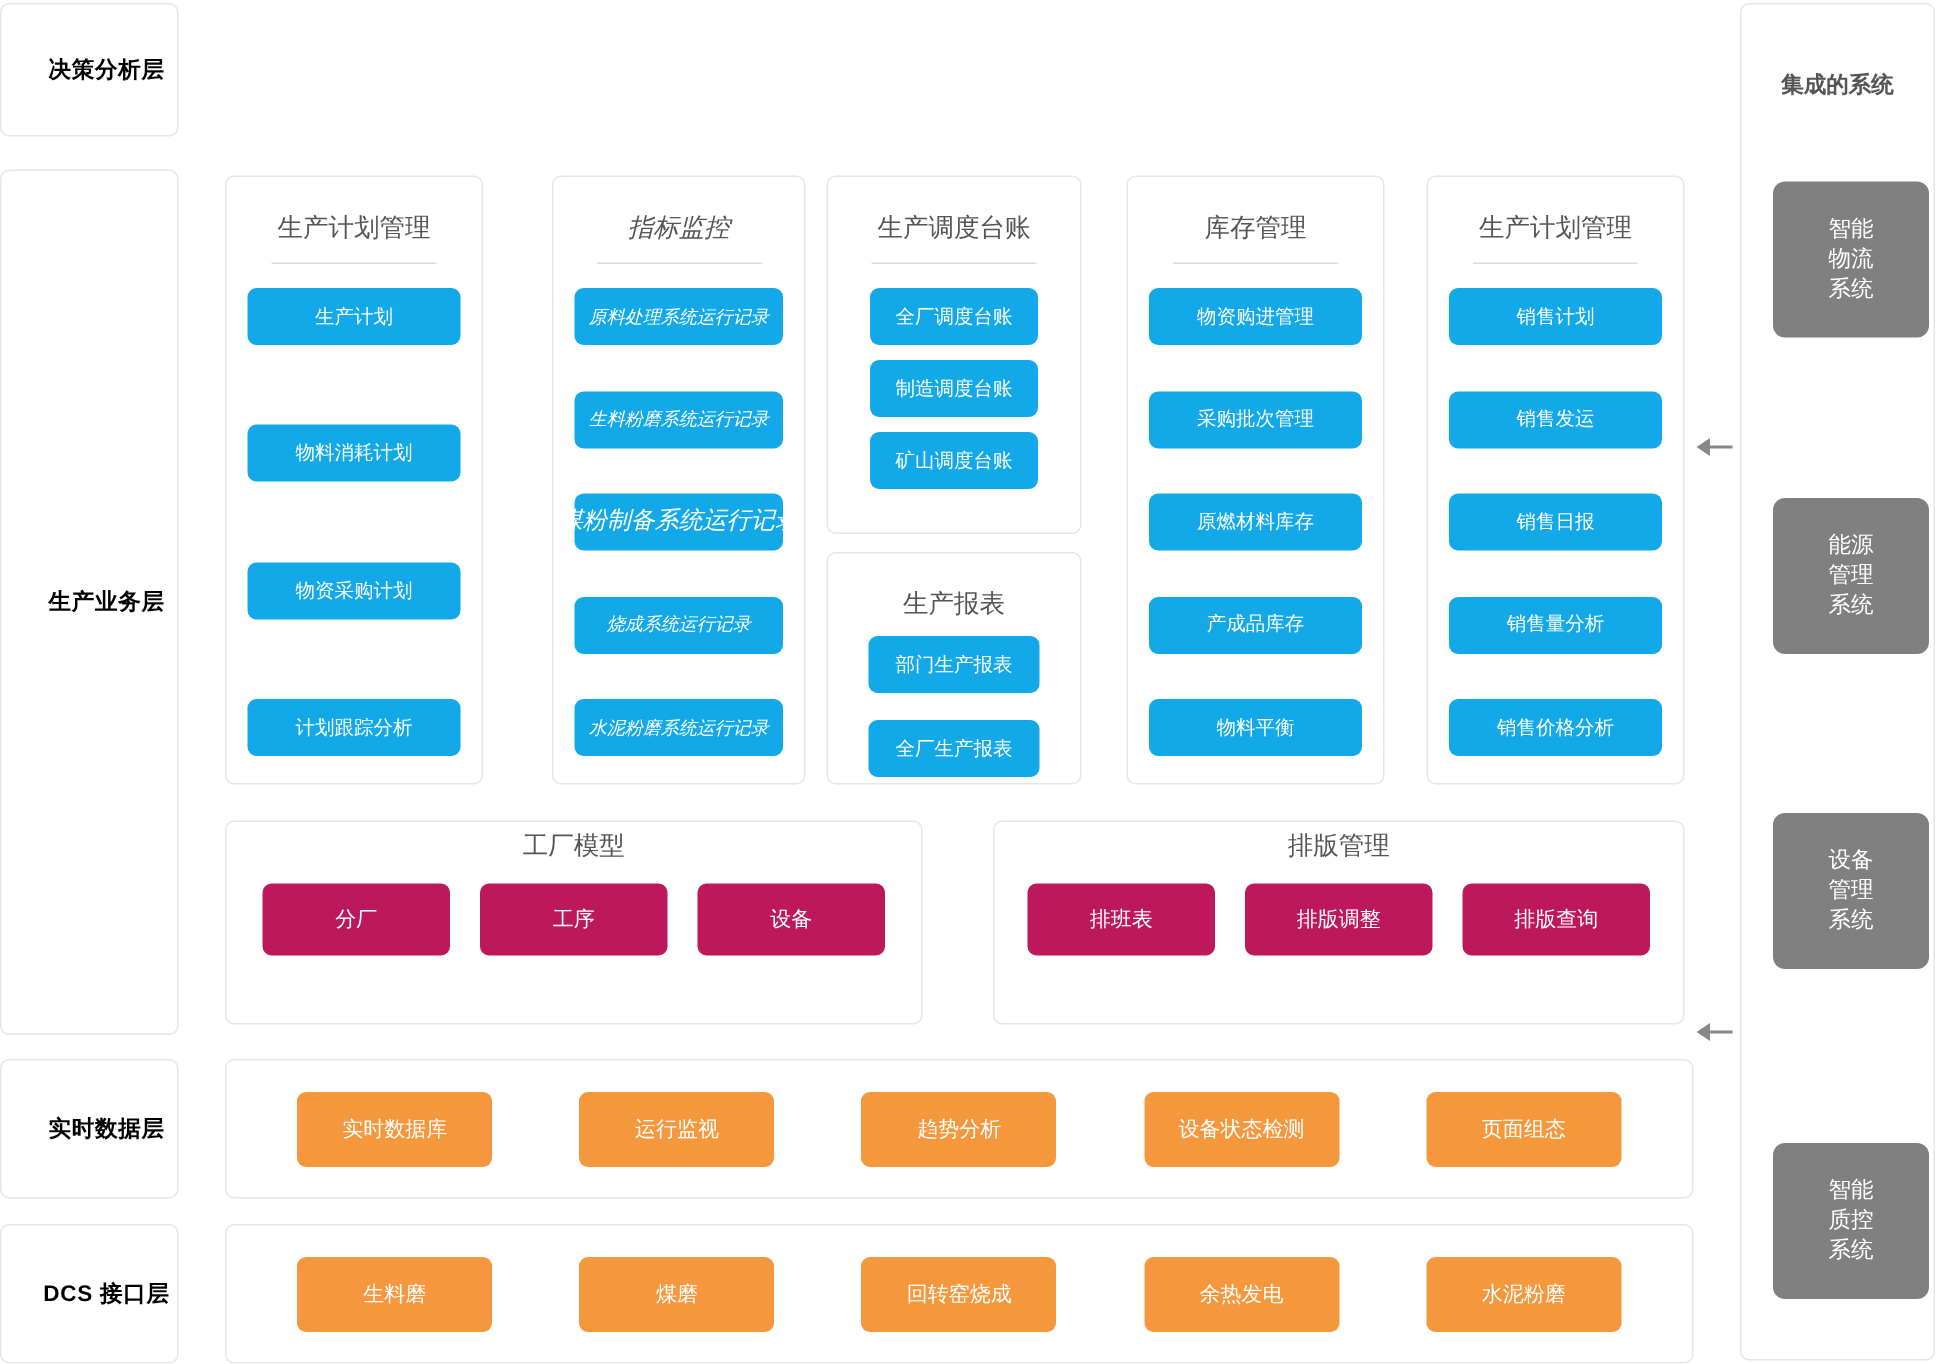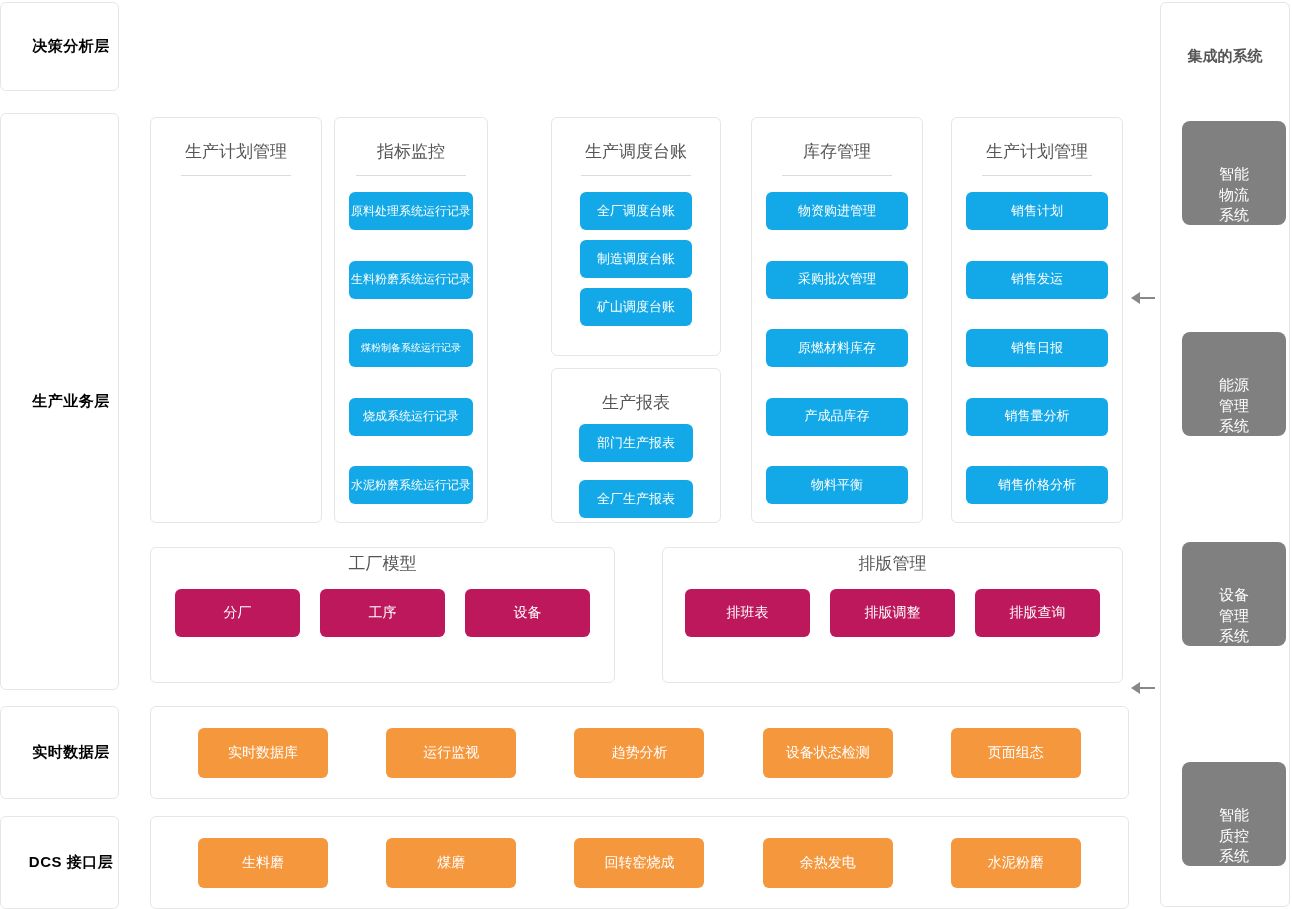--- a/index.html
+++ b/index.html
@@ -136,21 +136,21 @@
     left: 0;
     right: 0;
     text-align: center;
   }
   .side-box {
     position: absolute;
     left: 21px;
     width: 104px;
     height: 104px;
     display: flex;
-    align-items: flex-end;
+    align-items: center;
     justify-content: center;
     font-size: 15px;
     line-height: 1.35;
   }
   .side-box span { display: block; }
 
   
   .arrow {
     position: absolute;
     width: 24px;
@@ -193,33 +193,47 @@
   </div>
 
   <div class="panel layer-label" style="left:0px; top:816px; width:119px; height:93px;">
     <span>DCS 接口层</span>
   </div>
 
 
   <div class="panel card" style="left:150px; top:117px; width:172px; height:406px;">
     <div class="card-title">生产计划管理</div>
     <div class="card-rule"></div>
-  </div>
-
-  <div class="panel card" style="left:334px; top:117px; width:154px; height:406px;">
+    <div class="card-items">
+      <div class="chip chip-blue">
+        <span>生产计划</span>
+      </div>
+      <div class="chip chip-blue">
+        <span>物料消耗计划</span>
+      </div>
+      <div class="chip chip-blue">
+        <span>物资采购计划</span>
+      </div>
+      <div class="chip chip-blue">
+        <span>计划跟踪分析</span>
+      </div>
+    </div>
+  </div>
+
+  <div class="panel card" style="left:368px; top:117px; width:169px; height:406px;font-style:italic;">
     <div class="card-title">指标监控</div>
     <div class="card-rule"></div>
     <div class="card-items">
       <div class="chip chip-blue" style="font-size:12px;">
         <span>原料处理系统运行记录</span>
       </div>
       <div class="chip chip-blue" style="font-size:12px;">
         <span>生料粉磨系统运行记录</span>
       </div>
-      <div class="chip chip-blue" style="font-size:10px;">
+      <div class="chip chip-blue" style="font-size:16px;">
         <span>煤粉制备系统运行记录</span>
       </div>
       <div class="chip chip-blue" style="font-size:12px;">
         <span>烧成系统运行记录</span>
       </div>
       <div class="chip chip-blue" style="font-size:12px;">
         <span>水泥粉磨系统运行记录</span>
       </div>
     </div>
   </div>

